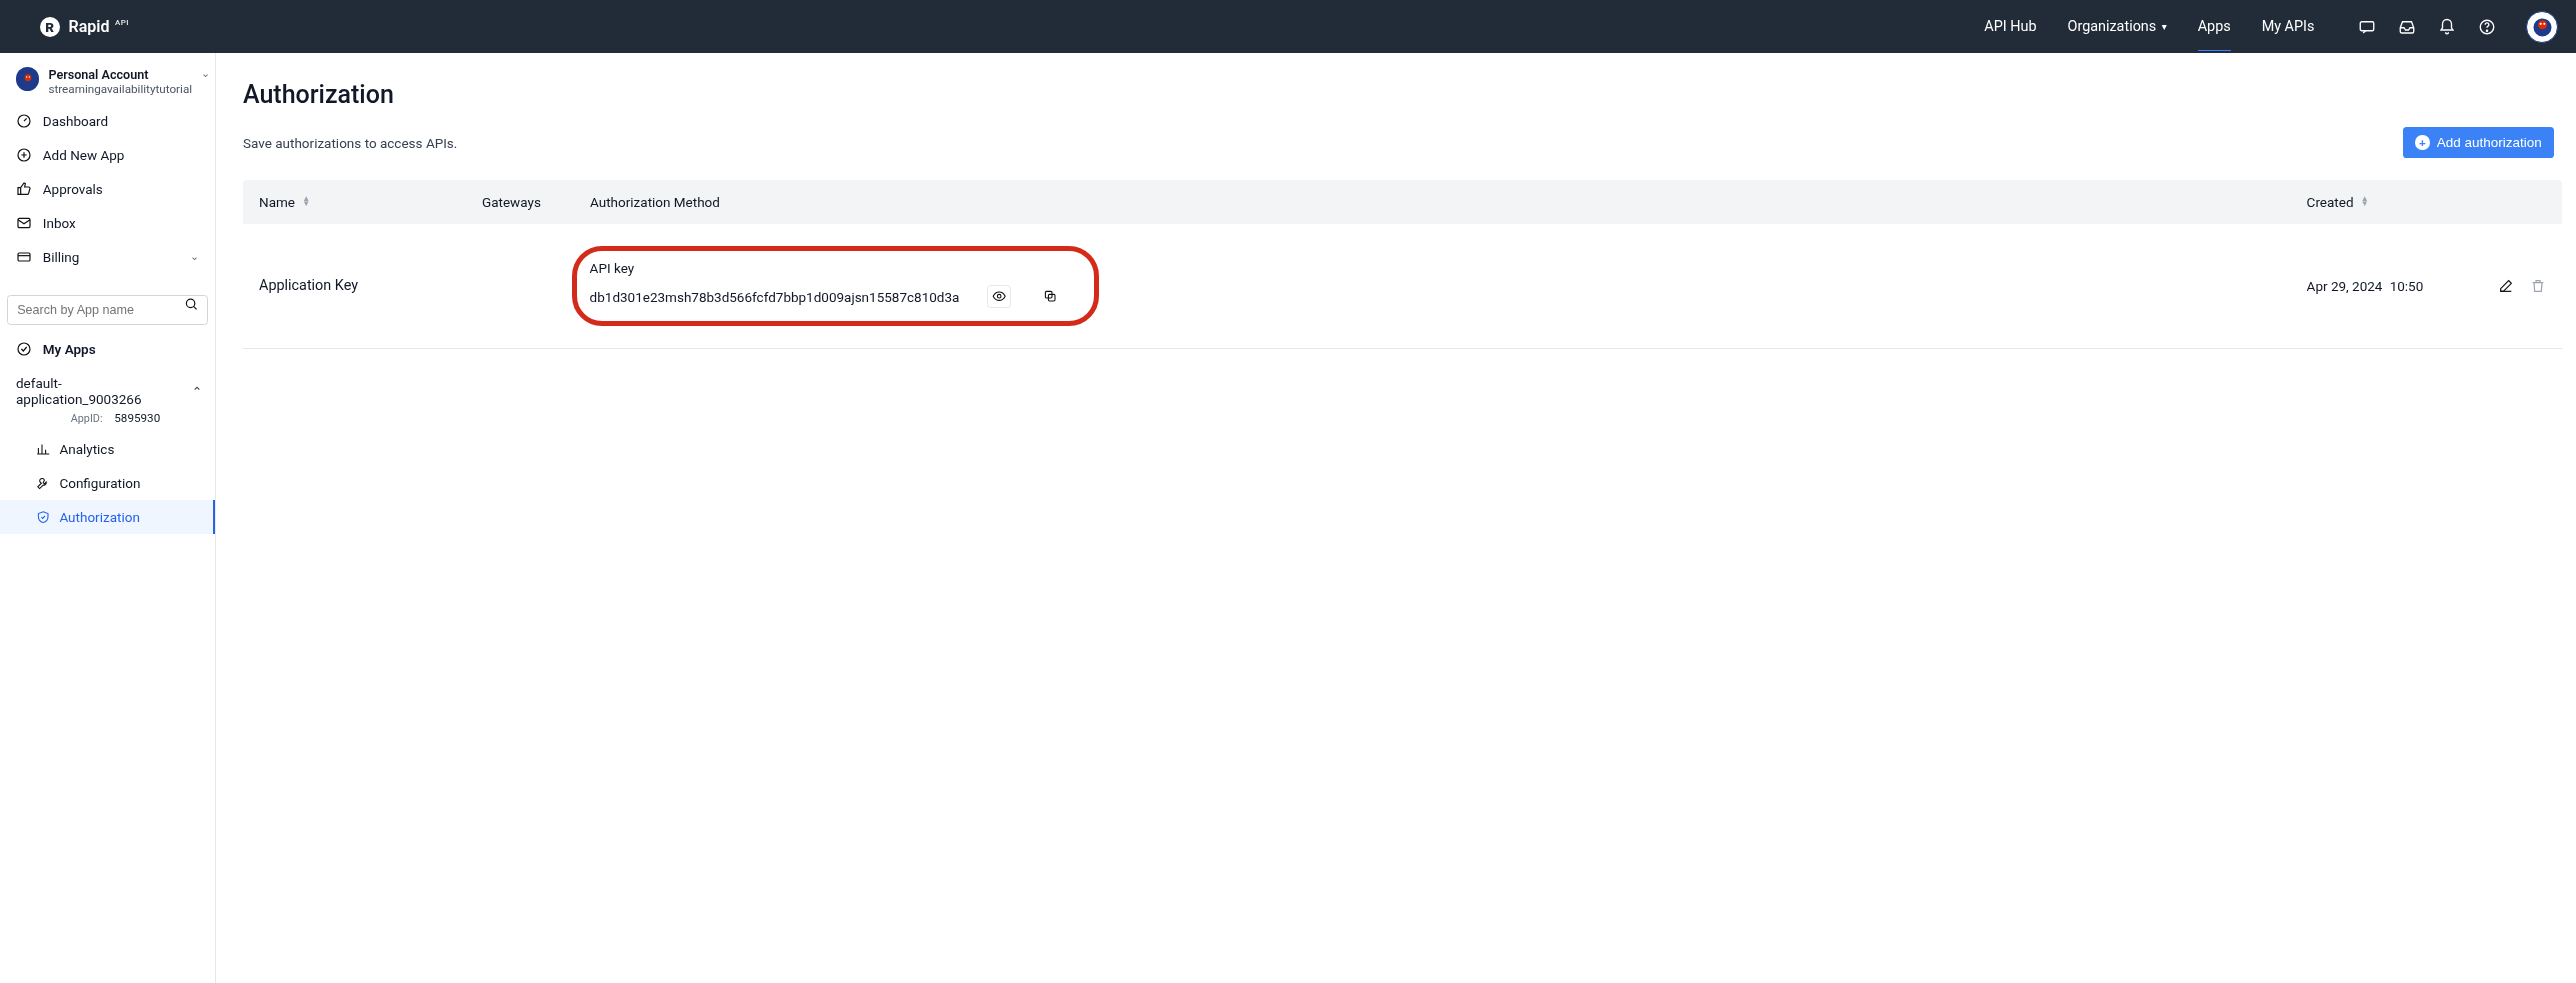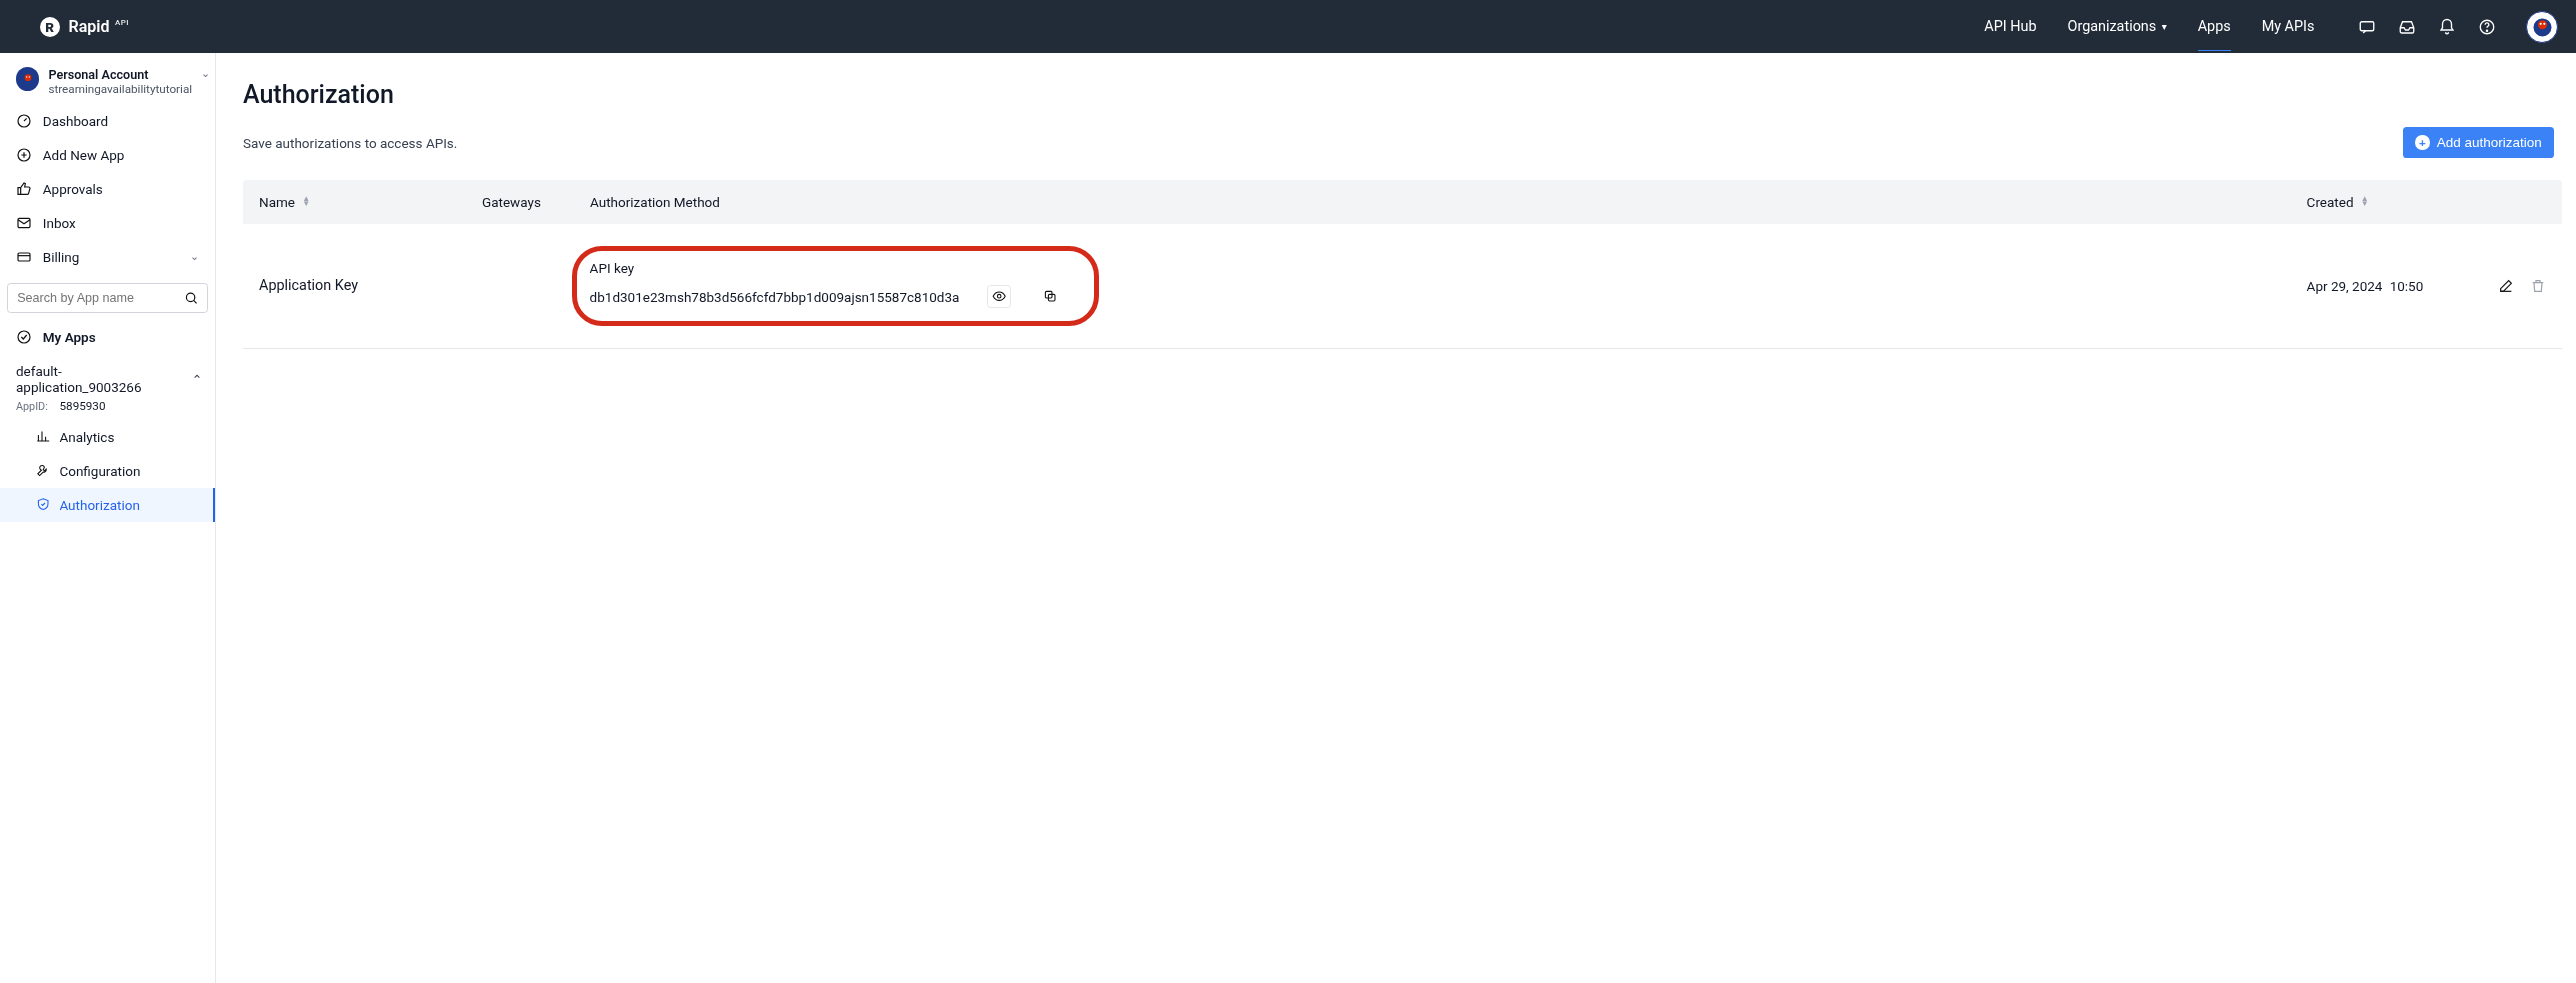--- a/index.html
+++ b/index.html
@@ -26,27 +26,27 @@
   .sidebar { width:216px; border-right:0.9px solid #e5e7eb; padding:7.2px 0 0 0; display:flex; flex-direction:column; min-height: calc(100vh - 53px); }
   .account { display:flex; align-items:flex-start; padding:7.2px 10.8px 7.2px 16px; gap:9px; cursor:pointer; }
   .acct-av { width:23.4px; height:23.4px; border-radius:50%; background:#1e3a8a; display:flex; align-items:center; justify-content:center; flex-shrink:0;}
   .acct-text .l1 { font-weight:600; font-size:12.6px; }
   .acct-text .l2 { font-size:11.7px; color:#4b5563; }
   .acct-chev { margin-left:auto; color:#6b7280; font-size:10.8px;}
   .sb-item { display:flex; align-items:center; gap:10.8px; padding:9px 16px; font-size:13.5px; cursor:pointer; }
   .sb-item.bold { font-weight:600; }
   .sb-item .tail { margin-left:auto; font-size:10.8px; color:#6b7280;}
   .search-wrap { margin:9px 7.2px 7.2px 7.2px; position:relative;}
-  .search-wrap input { width:100%; border:0.9px solid #d1d5db; border-radius:3.6px; padding:7.2px 31px 7.2px 9px; font-size:12.6px; outline:none; }
+  .search-wrap input { width:100%; border:0.9px solid #d1d5db; border-radius:3.6px; padding:7.2px 31px 7.2px 9px; font-size:12.6px; outline:none;margin-top:12px; }
   .search-wrap .sicon { position:absolute; right:9px; top:50%; transform:translateY(-50%); color:#374151;}
   .app-row { display:flex; align-items:center; padding:9px 12.6px 0 16px; font-size:13.5px; cursor:pointer;gap:24px; }
   .app-row .tail { margin-left:auto; font-size:12.6px; color:#374151;}
-  .appid { font-size:10.8px; color:#6b7280; padding:3.6px 0 7.2px 16px;}
+  .appid { font-size:10.8px; color:#6b7280; padding:3.6px 0 7.2px 16px;text-align:center;}
   .appid .v { color:#111827; margin-left:9px; font-size:11.7px;}
-  .sub-item { display:flex; gap:9px; padding:9px 16px 9px 36px; font-size:13.5px; cursor:pointer;}
+  .sub-item { display:flex; align-items:center; gap:9px; padding:9px 16px 9px 36px; font-size:13.5px; cursor:pointer;}
   .sub-item.selected { background:#eff6ff; color:#2563eb; border-right:2.7px solid #2563eb; }
   
   .main { flex:1; padding:27px 14.4px 27px 27px; }
   .page-title { font-size:25px; font-weight:500; margin-bottom:18px; }
   .subrow { display:flex; align-items:center; margin-bottom:21.6px; padding-right:7.2px; }
   .subtitle { color:#374151; font-size:13.5px; }
   .btn-primary { margin-left:auto; background:#3b82f6; color:#fff; border:none; border-radius:3.6px; padding:8px 12.6px; font-size:13.5px; display:flex; align-items:center; gap:7.2px; cursor:pointer; }
   .btn-primary .plus { width:14.4px; height:14.4px; border-radius:50%; background:#fff; color:#3b82f6; display:flex; align-items:center; justify-content:center; font-size:11.7px; font-weight:700; }
   
   .tbl { width:100%; }

